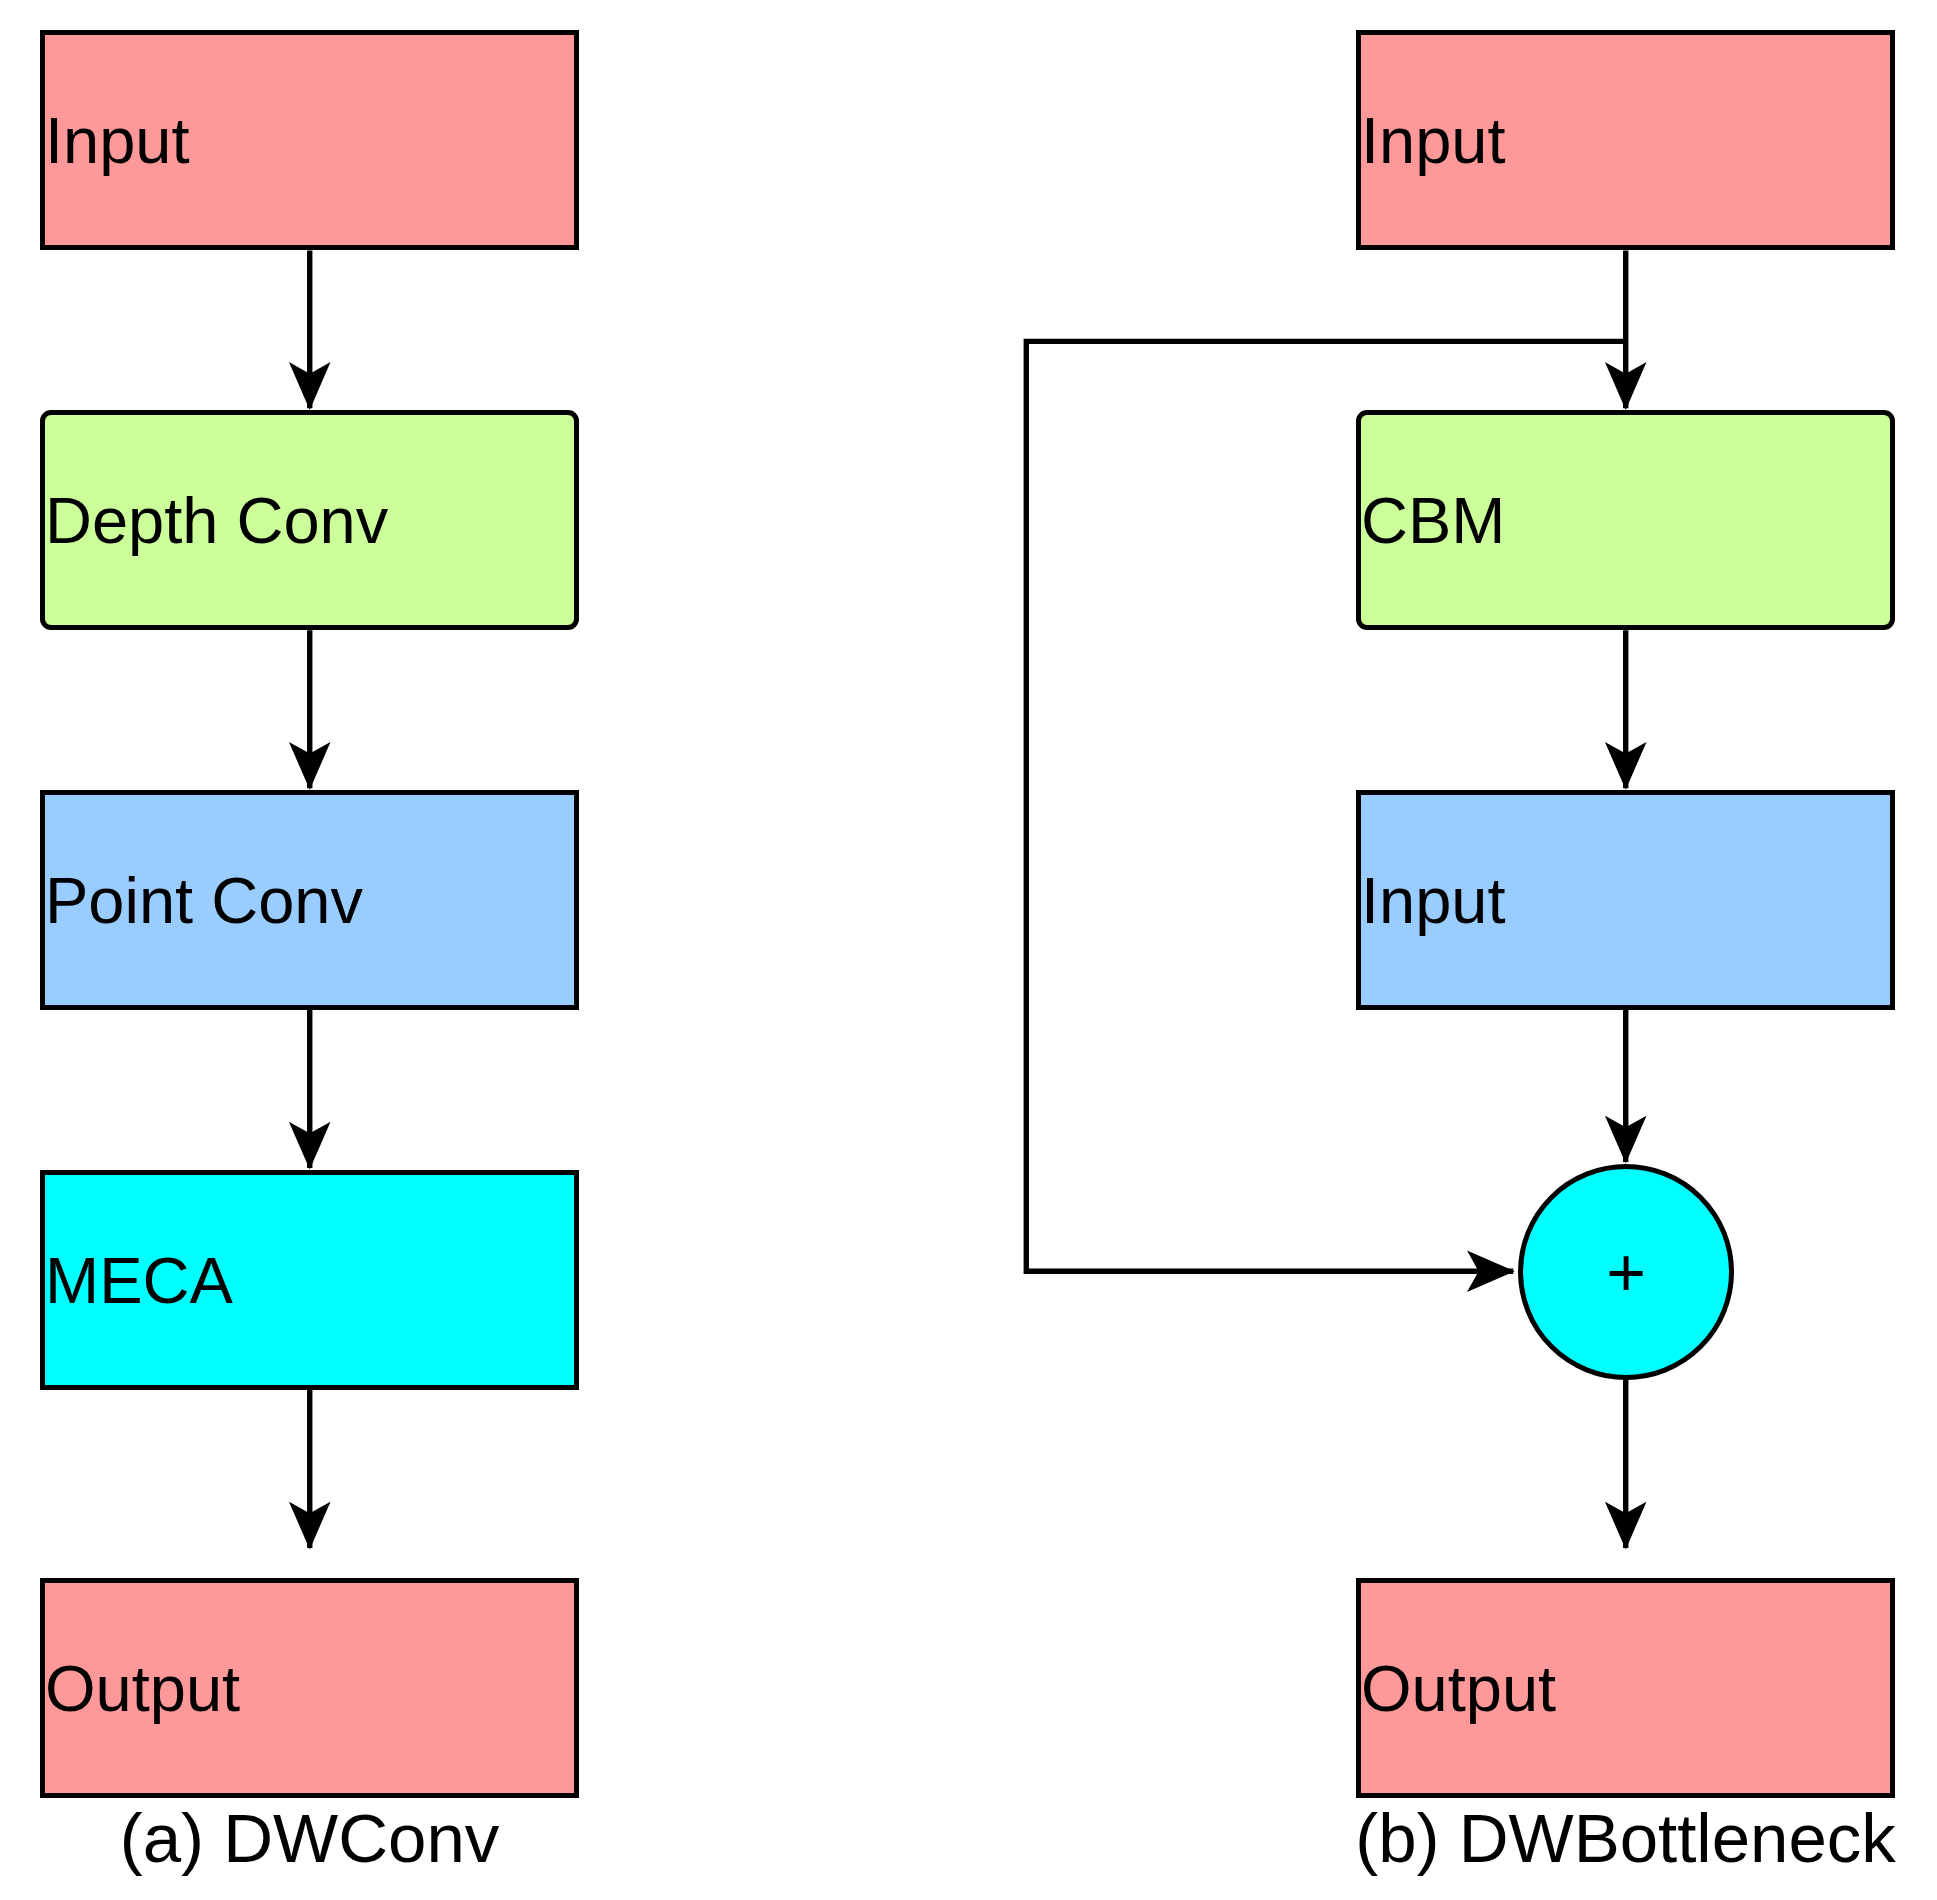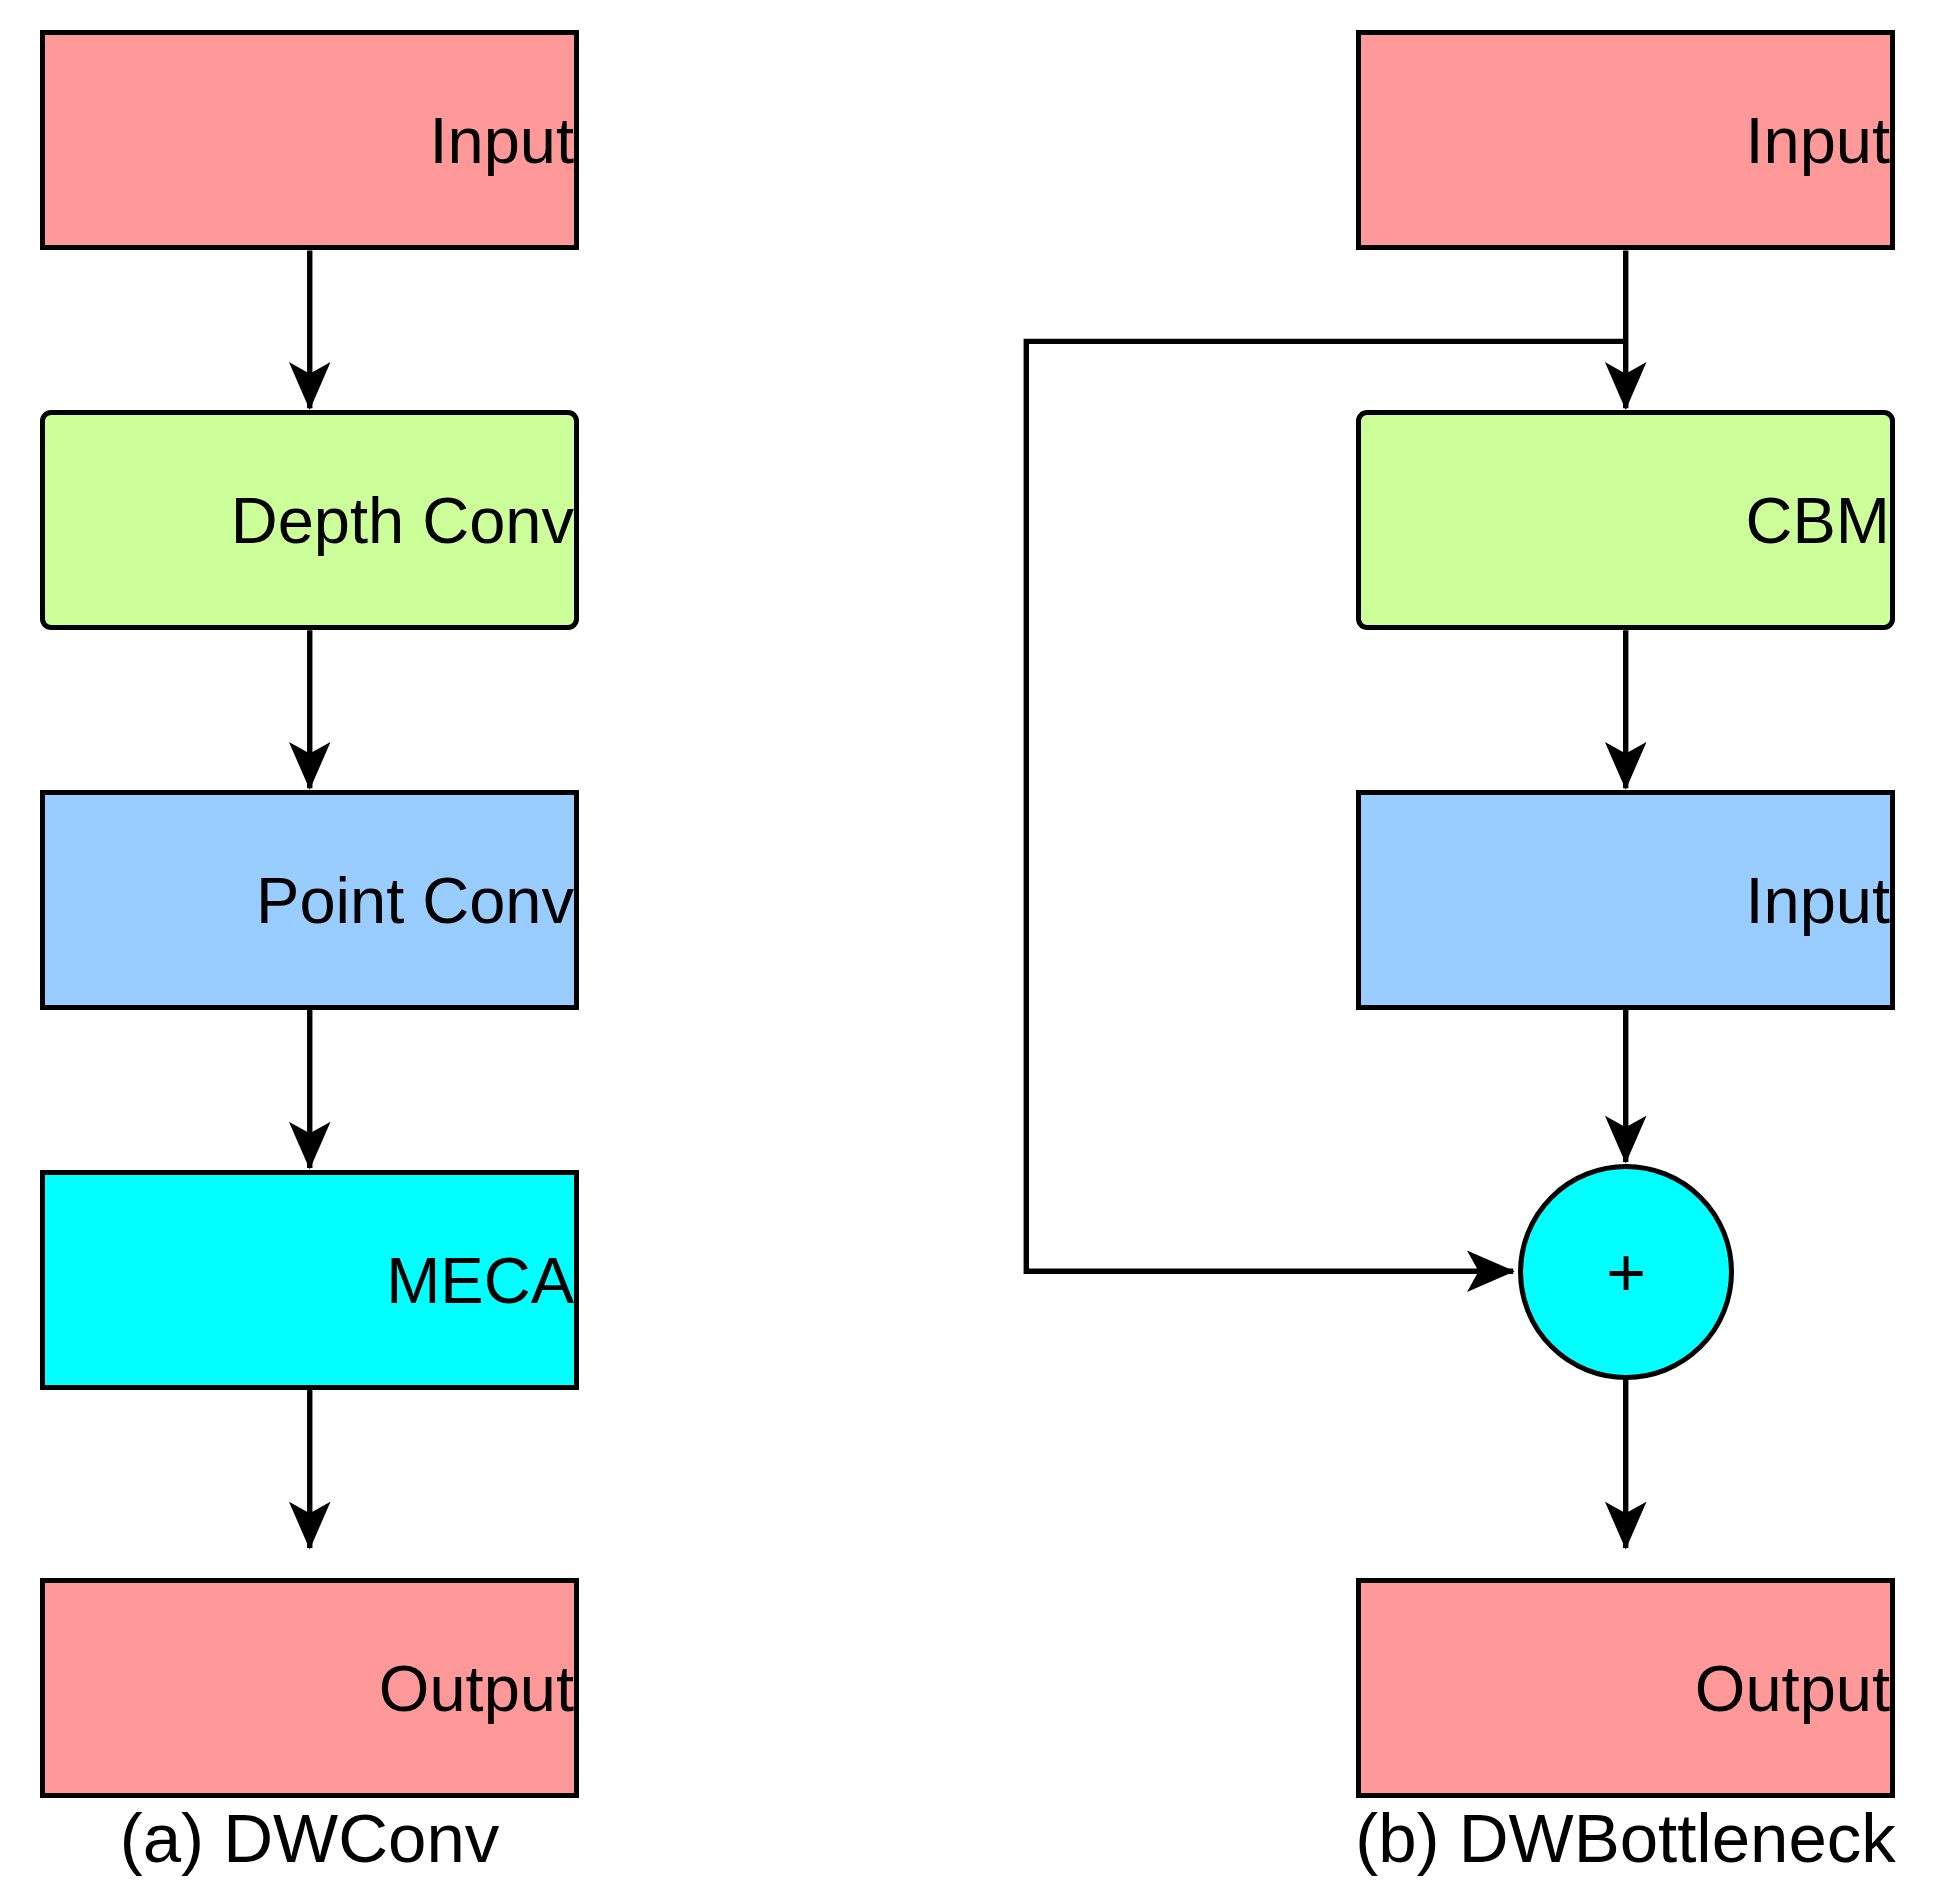--- a/index.html
+++ b/index.html
@@ -25,36 +25,36 @@
     pointer-events: none;
   }
   .node {
     position: absolute;
     width: 539px;
     height: 220px;
     border: 5.4px solid var(--line, #000);
     box-sizing: border-box;
     display: flex;
     align-items: center;
-    justify-content: flex-end;
+    justify-content: flex-start;
     font-size: 65px;
     line-height: 1;
     white-space: nowrap;
   }
   .col-a { left: 40px; }
   .col-b { left: 1356px; }
   .row-1 { top: 30px; }
   .row-2 { top: 410px; border-radius: 11px; }
   .row-3 { top: 790px; }
   .row-4 { top: 1170px; }
   .row-5 { top: 1550px; margin-top: 28px; }
   .fill-io    { background: var(--io-fill,    #ff9999); }
   .fill-green { background: var(--green-fill, #ccff99); }
   .fill-blue  { background: var(--blue-fill,  #99ccff); }
-  .fill-cyan  { background: var(--cyan-fill,  #00ffff); padding-left: 20px; }
+  .fill-cyan  { background: var(--cyan-fill,  #00ffff); }
   .sum-node {
     position: absolute;
     left: 1518px;
     top: 1164px;
     width: 216px;
     height: 216px;
     border: 5.4px solid var(--line, #000);
     border-radius: 50%;
     box-sizing: border-box;
     background: var(--cyan-fill, #00ffff);

